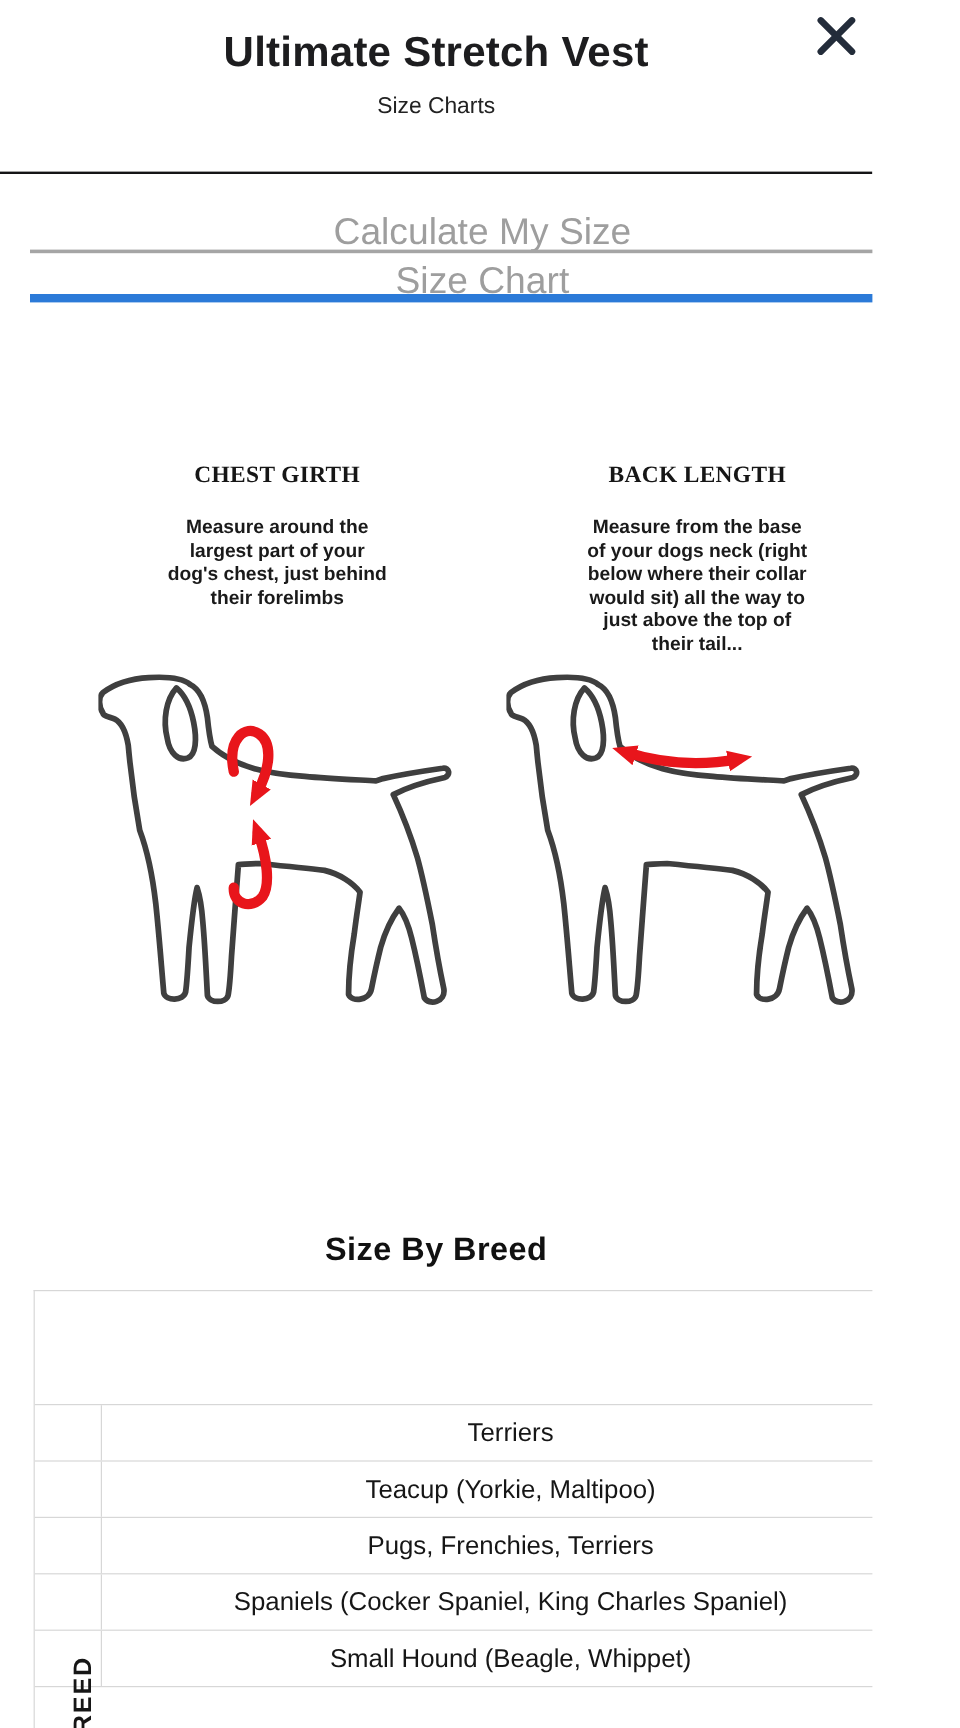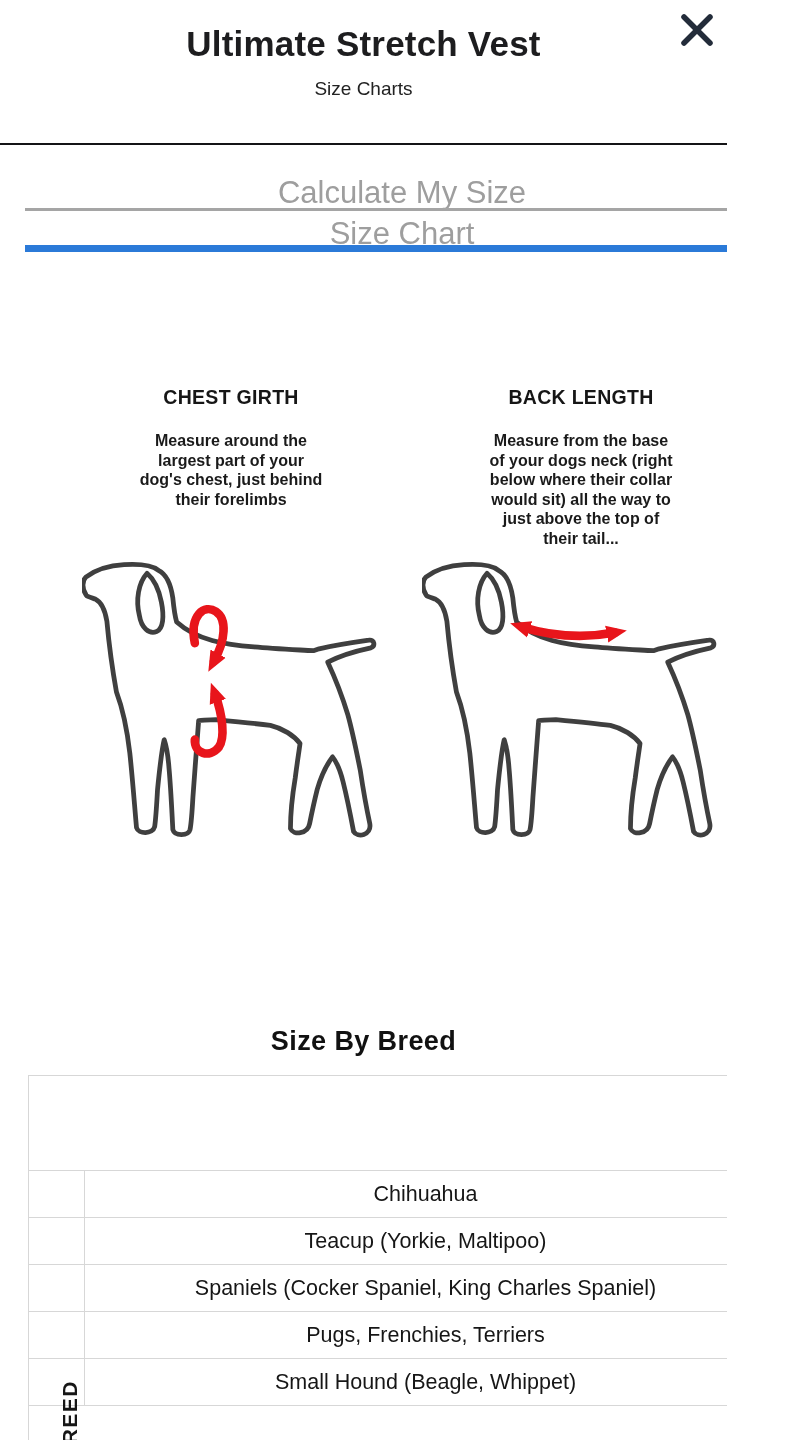--- a/index.html
+++ b/index.html
@@ -18,21 +18,21 @@
   .top-divider{position:absolute;top:143px;left:0;right:0;height:2px;background:#141416;}
   
   .tabs{position:absolute;top:170px;left:25px;width:754px;height:72px;display:flex;flex-direction:column;}
   .tab{flex:1;position:relative;display:flex;justify-content:center;align-items:flex-start;
     padding-top:5px;font-size:31px;color:#9e9e9e;cursor:pointer;}
   .tab::after{content:'';position:absolute;left:0;right:0;bottom:0;height:3px;background:#a5a5a5;}
   .tab.active::after{height:7px;background:#2b7ad8;}
   
   .guide{position:absolute;top:386px;width:322px;text-align:center;}
   .guide.left{left:70px;} .guide.right{left:420px;}
-  .guide-title{font-size:19.5px;font-weight:700;letter-spacing:.3px;color:#161616;}
+  .guide-title{font-size:19.5px;font-weight:700;letter-spacing:.3px;color:#161616;font-family:Liberation Serif, serif;}
   .guide-desc{margin-top:22px;font-size:16px;font-weight:700;line-height:19.5px;
     color:#1a1a1a;white-space:pre-line;}
   .dog-fig{position:absolute;top:556px;width:306px;height:287px;}
   .dog-fig.left{left:82px;} .dog-fig.right{left:422px;}
   
   .breed-title{position:absolute;top:1026px;left:0;right:0;text-align:center;
     font-size:27px;font-weight:700;letter-spacing:.4px;color:#111;}
   .breed-table{position:absolute;top:1075px;left:28px;width:772px;height:380px;
     border-top:1.5px solid #d7d7d7;border-left:1.5px solid #d7d7d7;}
   .thead{position:relative;height:95px;border-bottom:1.5px solid #d7d7d7;}
@@ -165,48 +165,48 @@
     <div class="thead">
       <div class="stub">
         <div class="stub-split"></div>
       </div>
     </div>
     <div>
 
     <div class="row">
         <div class="cell-spacer"></div>
         <div class="cell-breed">
-          <span>Chihuahua</span>
+          <span>Terriers</span>
         </div>
         <div class="cell-stub"></div>
       </div>
         <div class="row">
         <div class="cell-spacer"></div>
         <div class="cell-breed">
           <span>Teacup (Yorkie, Maltipoo)</span>
         </div>
         <div class="cell-stub"></div>
       </div>
         <div class="row">
         <div class="cell-spacer"></div>
         <div class="cell-breed">
+          <span>Pugs, Frenchies, Terriers</span>
+        </div>
+        <div class="cell-stub"></div>
+      </div>
+        <div class="row">
+        <div class="cell-spacer"></div>
+        <div class="cell-breed">
           <span>Spaniels (Cocker Spaniel, King Charles Spaniel)</span>
         </div>
         <div class="cell-stub"></div>
       </div>
         <div class="row">
         <div class="cell-spacer"></div>
         <div class="cell-breed">
-          <span>Pugs, Frenchies, Terriers</span>
-        </div>
-        <div class="cell-stub"></div>
-      </div>
-        <div class="row">
-        <div class="cell-spacer"></div>
-        <div class="cell-breed">
           <span>Small Hound (Beagle, Whippet)</span>
         </div>
         <div class="cell-stub"></div>
       </div>
       </div>
     <div class="breed-axis">BREED</div>
   </div>
 
 </div>
 

